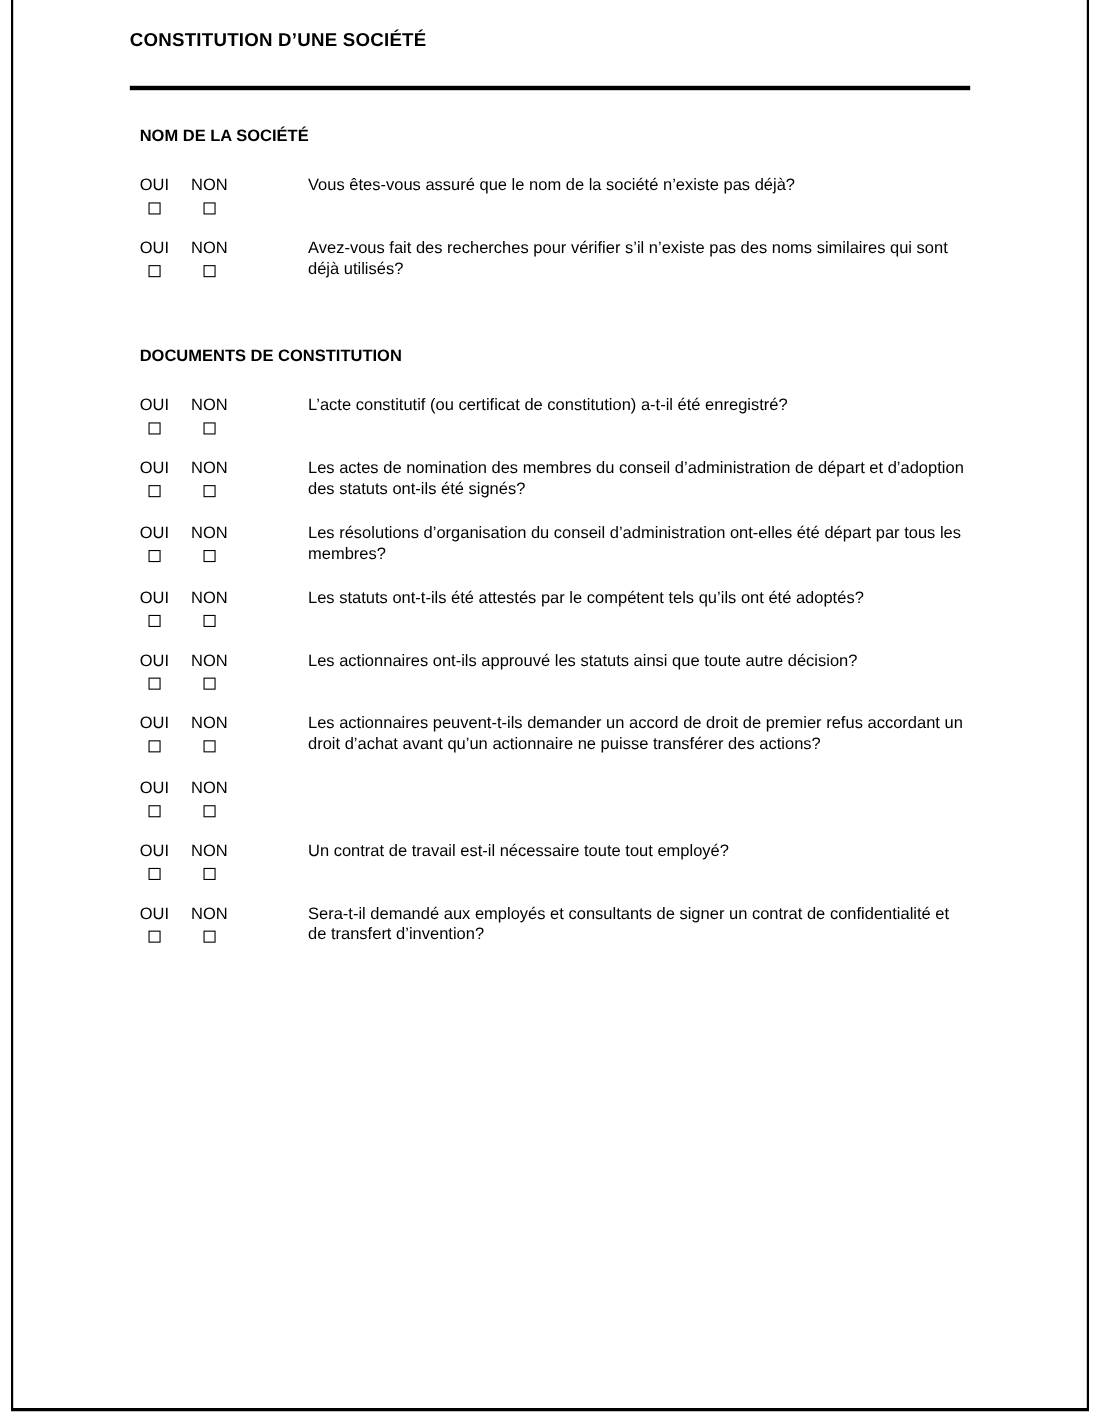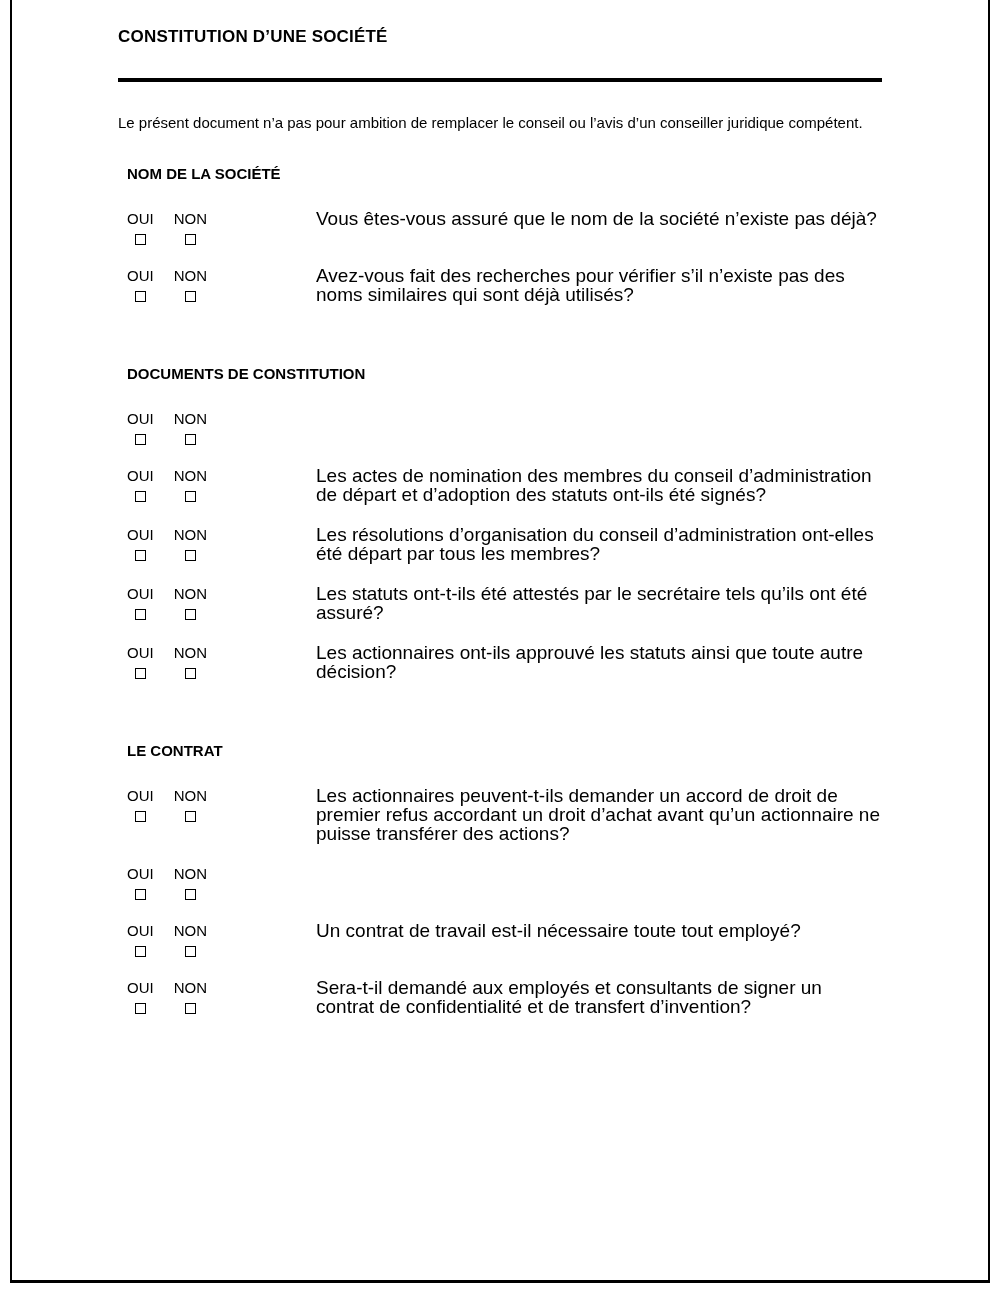--- a/index.html
+++ b/index.html
@@ -88,34 +88,32 @@
   .box {
     width: 11px;
     height: 11px;
     border: 1.7px solid #000;
     box-sizing: border-box;
     background: #fff;
     cursor: pointer;
   }
   .q {
     flex: 1;
-    font-size: 19px;
+    font-size: 15px;
     line-height: 19px;
-    margin-left: 36px;
   }
 </style>
 </head>
 <body>
 
 <div class="page-frame" data-name="page-border"></div>
 
 <div class="content" data-name="document-body">
   <h2 class="doc-subtitle" data-name="document-subtitle">CONSTITUTION D’UNE SOCIÉTÉ</h2>
   <hr class="rule" data-name="title-divider">
-  <p class="intro" data-name="intro-paragraph">Le présent document n’a pas pour ambition de remplacer le conseil ou l’avis d’un conseiller juridique compétent.</p>
 
   <div data-name="sections-container">
   <section data-name="checklist-section">
     <h3 data-name="section-heading">NOM DE LA SOCIÉTÉ</h3>
     <div data-name="section-items">
   <div class="item" data-name="checklist-item">
     <div class="yn" data-name="yes-no-group">
       <div class="col" data-name="oui-column">
         <span class="lbl" data-name="oui-label">OUI</span>
         <span class="box" data-name="oui-checkbox" role="checkbox" aria-checked="false"></span>
@@ -151,20 +149,21 @@
     <div class="yn" data-name="yes-no-group">
       <div class="col" data-name="oui-column">
         <span class="lbl" data-name="oui-label">OUI</span>
         <span class="box" data-name="oui-checkbox" role="checkbox" aria-checked="false"></span>
       </div>
       <div class="col" data-name="non-column">
         <span class="lbl" data-name="non-label">NON</span>
         <span class="box" data-name="non-checkbox" role="checkbox" aria-checked="false"></span>
       </div>
     </div>
+    <div class="q" data-name="question-text">L’acte constitutif (ou certificat de constitution)  a-t-il été enregistré?</div>
   </div>
 
   <div class="item" data-name="checklist-item">
     <div class="yn" data-name="yes-no-group">
       <div class="col" data-name="oui-column">
         <span class="lbl" data-name="oui-label">OUI</span>
         <span class="box" data-name="oui-checkbox" role="checkbox" aria-checked="false"></span>
       </div>
       <div class="col" data-name="non-column">
         <span class="lbl" data-name="non-label">NON</span>
@@ -192,41 +191,40 @@
     <div class="yn" data-name="yes-no-group">
       <div class="col" data-name="oui-column">
         <span class="lbl" data-name="oui-label">OUI</span>
         <span class="box" data-name="oui-checkbox" role="checkbox" aria-checked="false"></span>
       </div>
       <div class="col" data-name="non-column">
         <span class="lbl" data-name="non-label">NON</span>
         <span class="box" data-name="non-checkbox" role="checkbox" aria-checked="false"></span>
       </div>
     </div>
-    <div class="q" data-name="question-text">Les statuts ont-t-ils été attestés par le secrétaire tels qu’ils ont été assuré?</div>
+    <div class="q" data-name="question-text">Les statuts ont-t-ils été attestés par le compétent tels qu’ils ont été adoptés?</div>
   </div>
 
   <div class="item" data-name="checklist-item">
     <div class="yn" data-name="yes-no-group">
       <div class="col" data-name="oui-column">
         <span class="lbl" data-name="oui-label">OUI</span>
         <span class="box" data-name="oui-checkbox" role="checkbox" aria-checked="false"></span>
       </div>
       <div class="col" data-name="non-column">
         <span class="lbl" data-name="non-label">NON</span>
         <span class="box" data-name="non-checkbox" role="checkbox" aria-checked="false"></span>
       </div>
     </div>
     <div class="q" data-name="question-text">Les actionnaires ont-ils approuvé les statuts ainsi que toute autre décision?</div>
   </div>
 </div>
   </section>
 
   <section data-name="checklist-section">
-    <h3 data-name="section-heading">LE CONTRAT</h3>
     <div data-name="section-items">
   <div class="item" data-name="checklist-item">
     <div class="yn" data-name="yes-no-group">
       <div class="col" data-name="oui-column">
         <span class="lbl" data-name="oui-label">OUI</span>
         <span class="box" data-name="oui-checkbox" role="checkbox" aria-checked="false"></span>
       </div>
       <div class="col" data-name="non-column">
         <span class="lbl" data-name="non-label">NON</span>
         <span class="box" data-name="non-checkbox" role="checkbox" aria-checked="false"></span>

